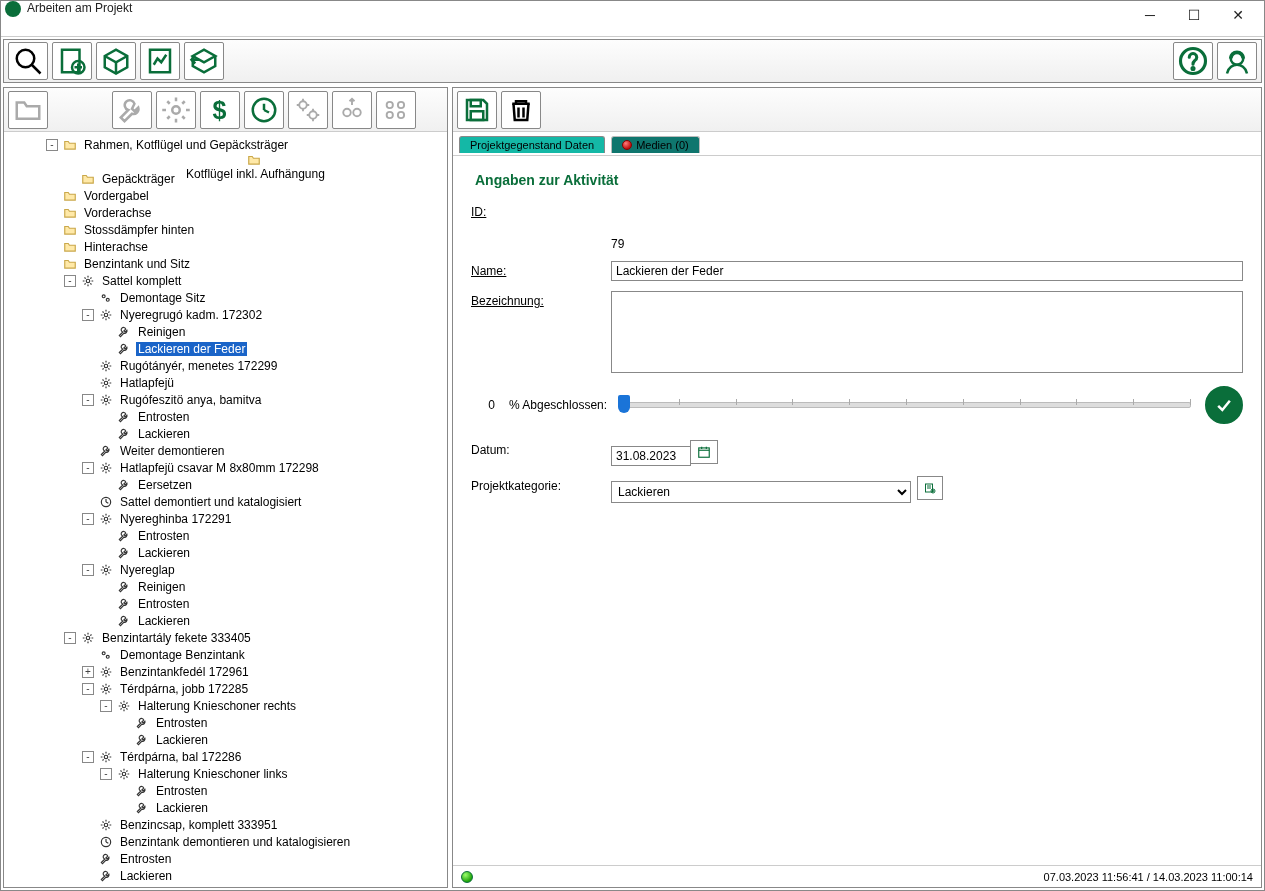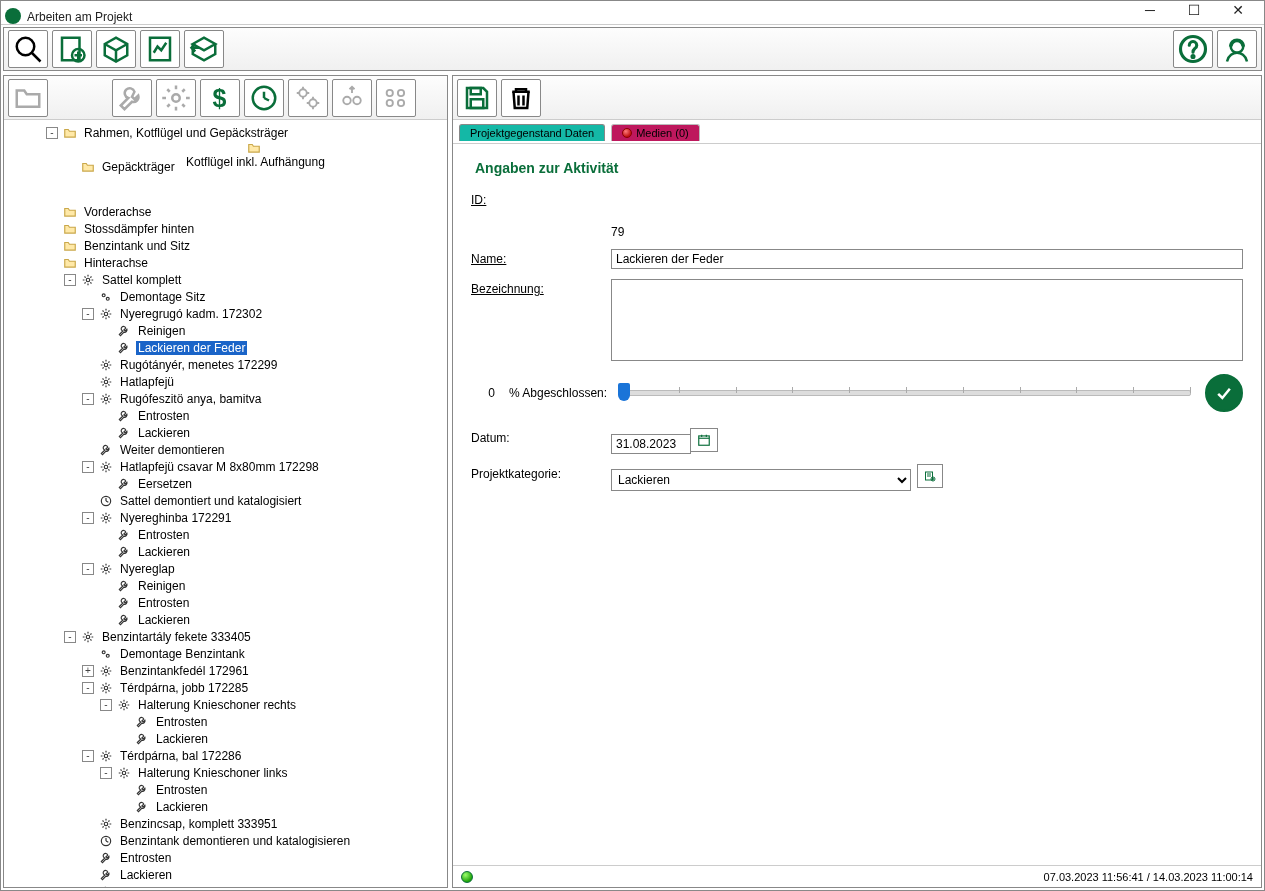--- a/index.html
+++ b/index.html
@@ -1,18 +1,18 @@
 <!DOCTYPE html>
 <html><head>
 <meta charset="utf-8">
 <style>
   * { box-sizing: border-box; }
   html, body { margin:0; padding:0; font-family: "Segoe UI", Tahoma, Arial, sans-serif; font-size:12px; background:#fff; color:#000; }
   .window { width:1265px; height:891px; border:1px solid #888; display:flex; flex-direction:column; background:#fff; }
-  .titlebar { height:24px; display:flex; align-items:flex-end; padding:0 4px; border-bottom:1px solid #ccc; }
+  .titlebar { height:36px; display:flex; align-items:flex-start; padding:0 4px; border-bottom:1px solid #ccc; }
   .titlebar .appicon { width:16px; height:16px; border-radius:50%; background:#0a6e3a; margin-right:6px; }
   .titlebar .title { flex:1; font-size:12px; color:#222; }
   .titlebar .winbtn { width:44px; height:28px; display:flex; align-items:center; justify-content:center; font-size:14px; color:#222; }
   .toolbar-main { height:44px; border:1px solid #888; margin:2px; display:flex; align-items:center; padding:0 2px; background:linear-gradient(#fdfdfd,#f0f0f0); }
   .tbtn { width:40px; height:38px; border:1px solid #888; margin:0 2px; border-radius:2px; display:flex; align-items:center; justify-content:center; background:#fff; }
   .tbtn svg { width:30px; height:30px; }
   .spacer-flex { flex:1; }
   .body { flex:1; display:flex; margin:2px; gap:4px; min-height:0; }
   .pane { border:1px solid #888; display:flex; flex-direction:column; min-height:0; }
   .pane-left { width:445px; }
@@ -22,21 +22,21 @@
   .tree-wrap::-webkit-scrollbar { width:18px; }
   .tree-wrap::-webkit-scrollbar-thumb { background:#cdcdcd; border:1px solid #bbb; }
   .row { display:flex; align-items:center; height:17px; white-space:nowrap; cursor:default; }
   .exp { width:12px; height:12px; border:1px solid #888; font-size:10px; line-height:10px; text-align:center; margin-right:4px; background:#fff; color:#444; }
   .exp.leaf { border:0; background:transparent; }
   .ic { width:16px; height:16px; margin-right:4px; display:inline-flex; align-items:center; justify-content:center; }
   .lbl { padding:0 2px; }
   .lbl.selected { background:#1a64c8; color:#fff; }
   
   .tabs { display:flex; gap:6px; padding:2px 6px; border-bottom:1px solid #ccc; height:24px; align-items:flex-end; }
-  .tab { border:1px solid #bbb; border-bottom:none; padding:2px 10px; border-radius:3px 3px 0 0; background:#be185d; font-size:11px; display:flex; align-items:center; gap:4px; cursor:pointer; }
+  .tab { border:1px solid #bbb; border-bottom:none; padding:2px 10px; border-radius:3px 3px 0 0; background:#0f766e; font-size:11px; display:flex; align-items:center; gap:4px; cursor:pointer; }
   .tab.active { background:#14b8a6; border-color:#888; }
   .red-dot { width:10px; height:10px; border-radius:50%; background: radial-gradient(circle at 35% 30%, #ff7b7b, #c01010 70%); border:1px solid #8a0000; }
   .form-area { flex:1; padding:12px 18px; overflow:auto; }
   .section-h { color:#0a6e3a; font-weight:bold; font-size:14px; margin:4px 0 14px 4px; }
   .frow { display:flex; align-items:flex-start; margin-bottom:10px; }
   .flabel { width:140px; padding-top:3px; font-size:12px; color:#000; }
   .flabel.u { text-decoration:underline; }
   .fval-static { font-weight:normal; padding-top:3px;margin-top:32px; }
   .finput { flex:1; }
   input.txt, textarea.txt { width:100%; border:1px solid #888; font-family:inherit; font-size:12px; padding:2px 4px; background:#fff; }
@@ -202,55 +202,64 @@
             </div>
             <div class="row" style="padding-left: 56px;">
               <span class="exp leaf"></span>
               <span class="ic">
                 <svg width="14" height="14" viewBox="0 0 24 24" fill="none" stroke-width="2" stroke="#caa84a">
                   <path d="M3 6h6l2 3h10v10H3z" fill="#ffe9a8"></path>
                 </svg>
               </span>
               <span class="lbl">Gepäckträger</span>
             </div>
-            <div class="row" style="padding-left: 38px; margin-top: 28px;">
+            <div class="row" style="padding-left: 38px;">
               <span class="exp leaf"></span>
               <span class="ic">
                 <svg width="14" height="14" viewBox="0 0 24 24" fill="none" stroke-width="2" stroke="#caa84a">
                   <path d="M3 6h6l2 3h10v10H3z" fill="#ffe9a8"></path>
                 </svg>
               </span>
-              <span class="lbl">Vorderachse</span>
+              <span class="lbl">Vordergabel</span>
             </div>
             <div class="row" style="padding-left: 38px;">
               <span class="exp leaf"></span>
               <span class="ic">
                 <svg width="14" height="14" viewBox="0 0 24 24" fill="none" stroke-width="2" stroke="#caa84a">
                   <path d="M3 6h6l2 3h10v10H3z" fill="#ffe9a8"></path>
                 </svg>
               </span>
-              <span class="lbl">Stossdämpfer hinten</span>
+              <span class="lbl">Vorderachse</span>
             </div>
             <div class="row" style="padding-left: 38px;">
               <span class="exp leaf"></span>
               <span class="ic">
                 <svg width="14" height="14" viewBox="0 0 24 24" fill="none" stroke-width="2" stroke="#caa84a">
                   <path d="M3 6h6l2 3h10v10H3z" fill="#ffe9a8"></path>
                 </svg>
               </span>
-              <span class="lbl">Benzintank und Sitz</span>
+              <span class="lbl">Stossdämpfer hinten</span>
             </div>
             <div class="row" style="padding-left: 38px;">
               <span class="exp leaf"></span>
               <span class="ic">
                 <svg width="14" height="14" viewBox="0 0 24 24" fill="none" stroke-width="2" stroke="#caa84a">
                   <path d="M3 6h6l2 3h10v10H3z" fill="#ffe9a8"></path>
                 </svg>
               </span>
               <span class="lbl">Hinterachse</span>
+            </div>
+            <div class="row" style="padding-left: 38px;">
+              <span class="exp leaf"></span>
+              <span class="ic">
+                <svg width="14" height="14" viewBox="0 0 24 24" fill="none" stroke-width="2" stroke="#caa84a">
+                  <path d="M3 6h6l2 3h10v10H3z" fill="#ffe9a8"></path>
+                </svg>
+              </span>
+              <span class="lbl">Benzintank und Sitz</span>
             </div>
             <div class="row" style="padding-left: 56px;">
               <span class="exp">-</span>
               <span class="ic">
                 <svg width="14" height="14" viewBox="0 0 24 24" fill="none" stroke-width="2" stroke="#333">
                   <circle cx="12" cy="12" r="3"></circle>
                   <path d="M12 3v3M12 18v3M3 12h3M18 12h3M6 6l2 2M16 16l2 2M6 18l2-2M16 8l2-2"></path>
                 </svg>
               </span>
               <span class="lbl">Sattel komplett</span>

